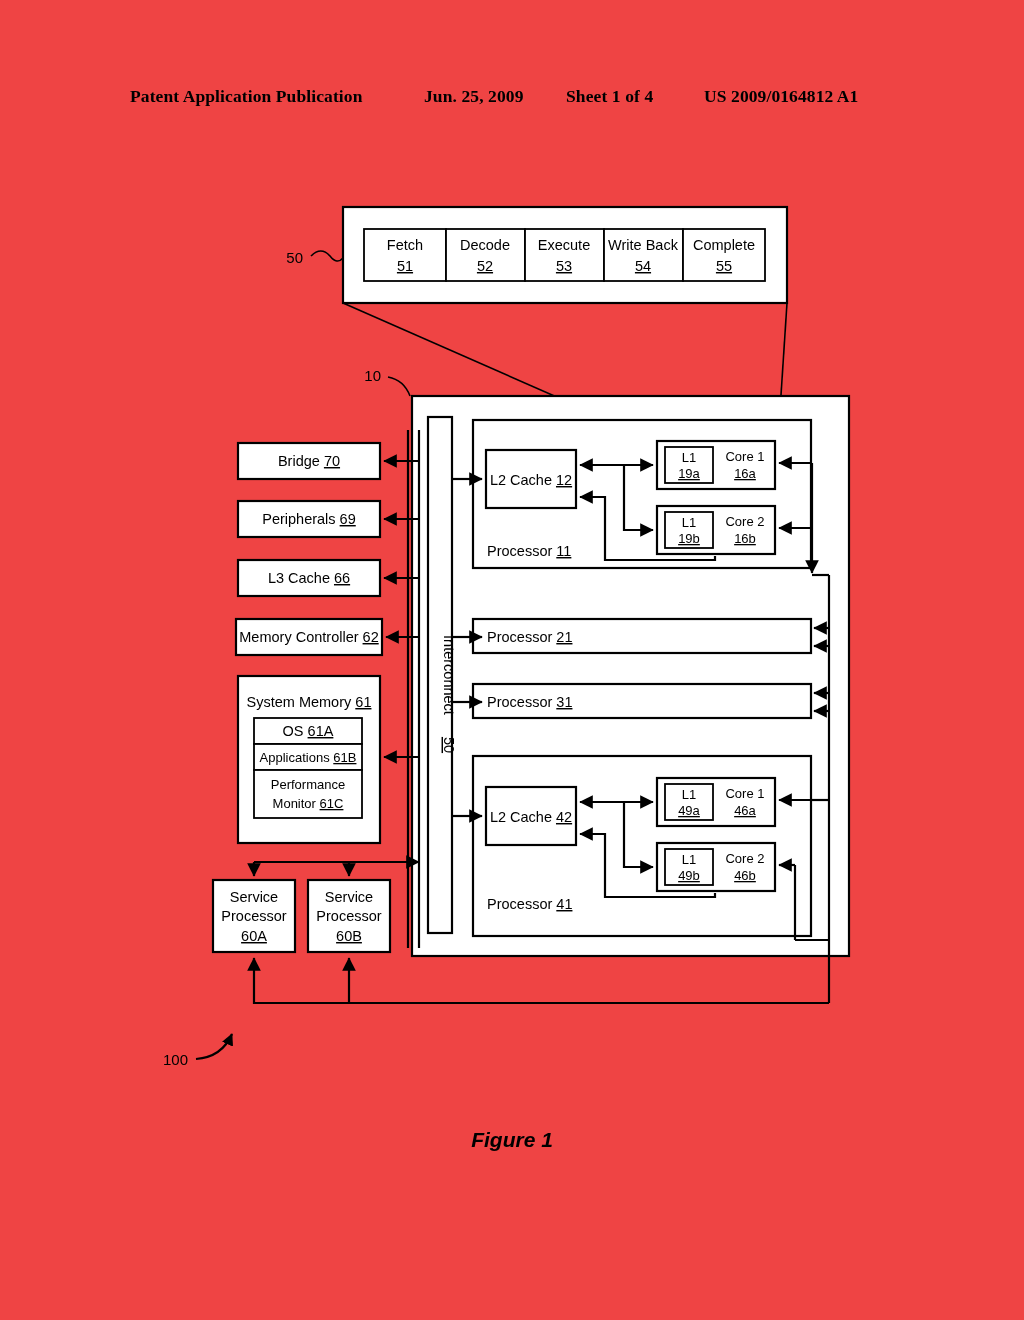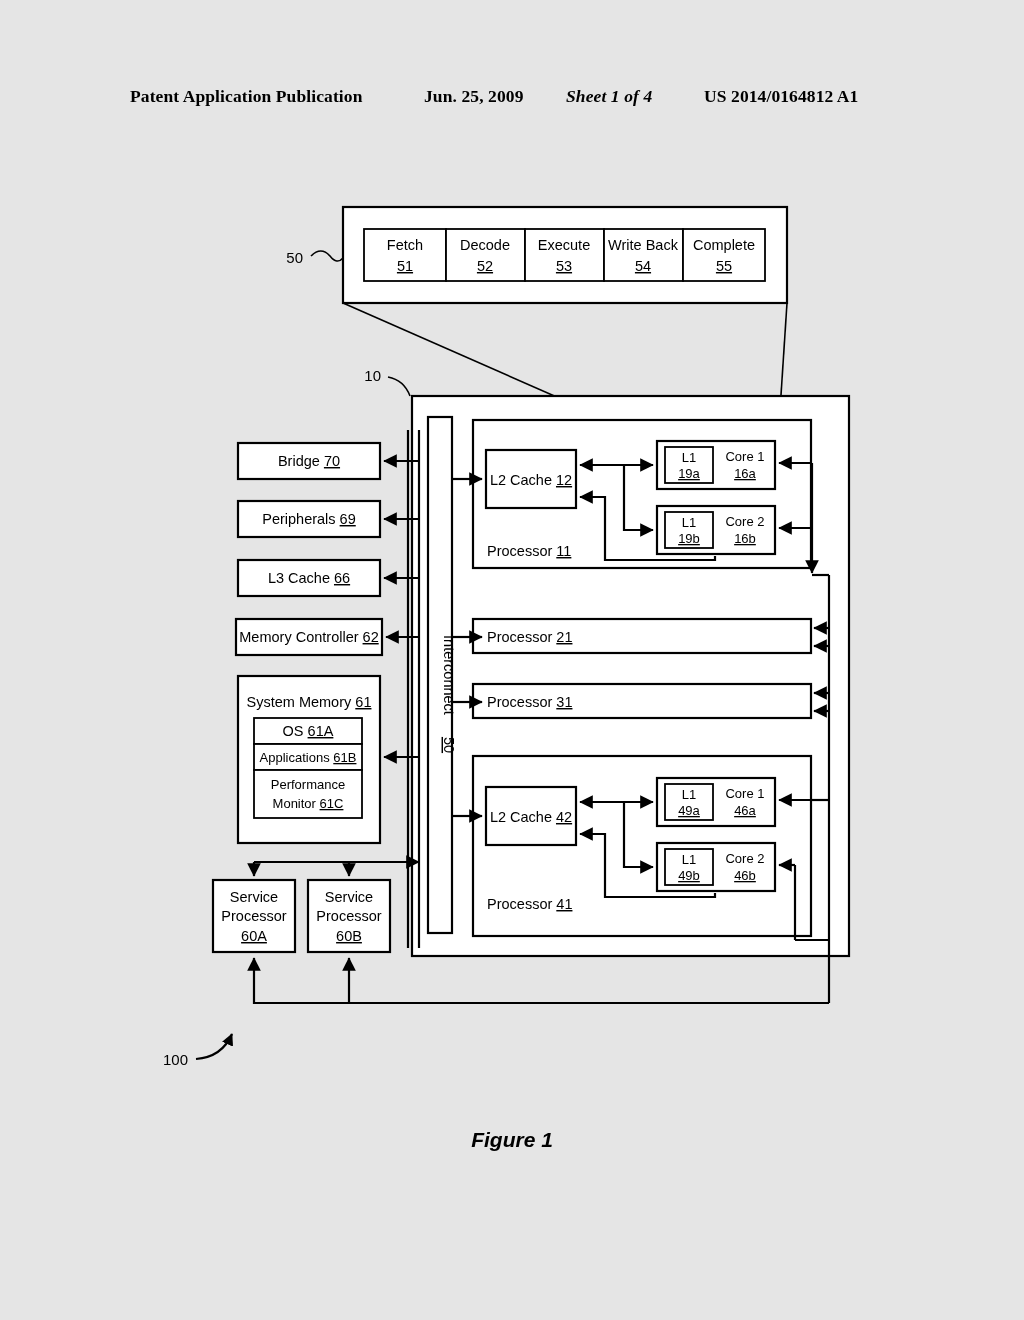--- a/index.html
+++ b/index.html
@@ -12,38 +12,38 @@
     width: 1024px;
     height: 1320px;
     position: relative;
     font-family: "Liberation Sans", sans-serif;
     color: #000000;
     overflow: hidden;
   }
   .page {
     position: absolute;
     inset: 0;
-    background: #e5e5e5;
+    background: #ef4444;
   }
   
   .header {
     position: absolute;
     top: 86px;
     left: 0;
     width: 1024px;
     height: 30px;
     font-family: "Liberation Serif", serif;
     font-weight: bold;
     font-size: 17.5px;
     letter-spacing: 0.1px;
     white-space: nowrap;
   }
   .header .h-pub   { position: absolute; left: 130px;  top: 0; }
   .header .h-date  { position: absolute; left: 424px;  top: 0; text-align: right; }
-  .header .h-sheet { position: absolute; left: 566px;  top: 0; font-style: italic; }
+  .header .h-sheet { position: absolute; left: 566px;  top: 0; }
   .header .h-num   { position: absolute; left: 704px;  top: 0; }
 
   
   .fig-caption {
     position: absolute;
     top: 1128px;
     left: 0;
     width: 1024px;
     text-align: center;
     font-family: "Liberation Sans", sans-serif;
@@ -76,21 +76,21 @@
 </style>
 </head>
 <body>
 
 <div class="page">
 
   <div class="header">
     <span class="h-pub">Patent Application Publication</span>
     <span class="h-date">Jun. 25, 2009</span>
     <span class="h-sheet">Sheet 1 of 4</span>
-    <span class="h-num">US 2014/0164812 A1</span>
+    <span class="h-num">US 2009/0164812 A1</span>
   </div>
 
   <svg class="diagram" viewBox="0 0 1024 1320">
     <defs>
       <marker id="ah" viewBox="0 0 10 10" refX="9.4" refY="5" markerWidth="6.2" markerHeight="6.2" orient="auto-start-reverse">
         <path d="M 0 0 L 10 5 L 0 10 z" fill="#000000"></path>
       </marker>
       <marker id="ahs" viewBox="0 0 10 10" refX="9.4" refY="5" markerWidth="5.4" markerHeight="5.4" orient="auto-start-reverse">
         <path d="M 0 0 L 10 5 L 0 10 z" fill="#000000"></path>
       </marker>

